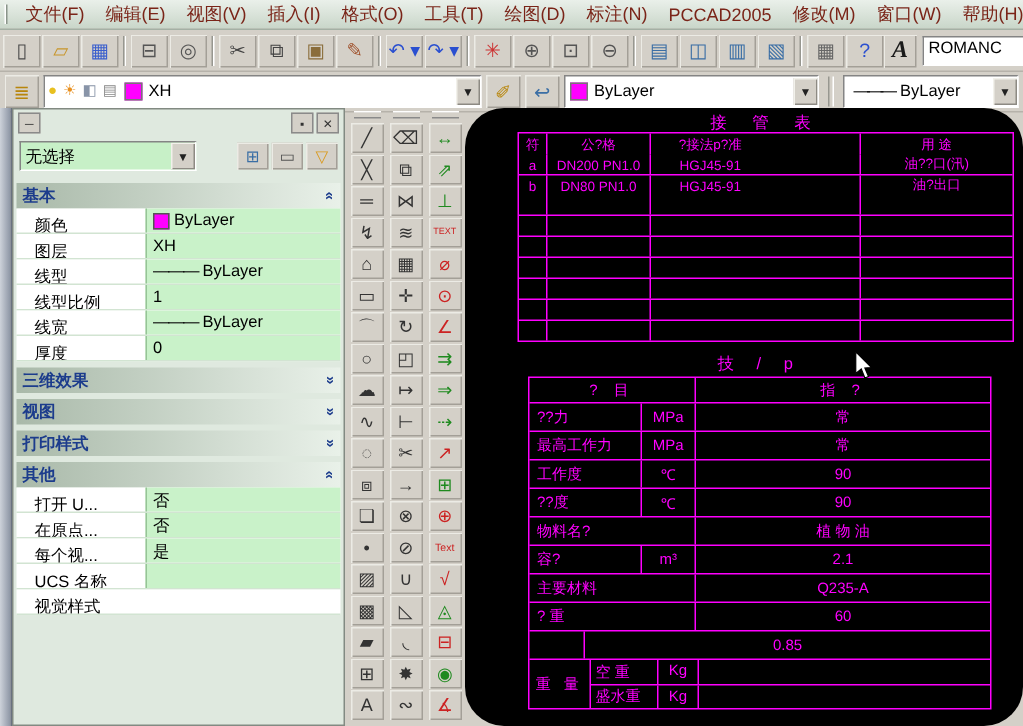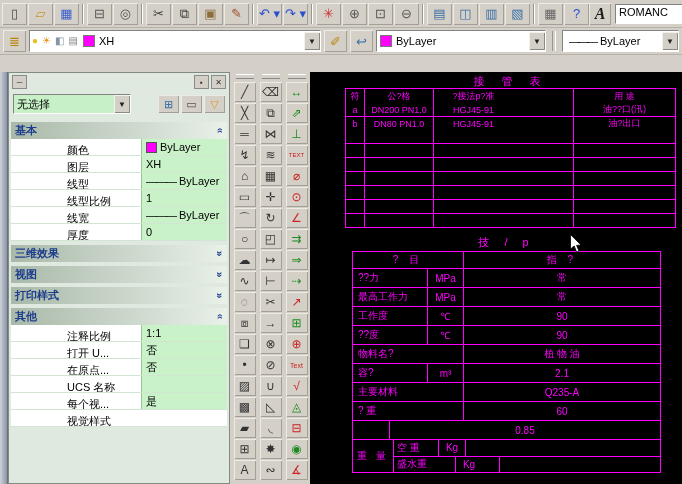--- a/index.html
+++ b/index.html
@@ -55,37 +55,37 @@
   .ptool{width:21px;height:18px;display:flex;align-items:center;justify-content:center;font-size:11px;
     background:#d4d0c8;box-shadow:inset 1px 1px 0 #ecebe5,inset -1px -1px 0 #a39f97;}
   .section-h{height:17px;margin:4px 2px 0;display:flex;align-items:center;
     background:linear-gradient(90deg,#a9b9a9,#e9f1e9);color:#1c3c8c;font-weight:bold;padding:0 4px;}
   .chev{margin-left:auto;display:inline-block;font-size:10px;color:#1c3c8c;}
   .chev::before{content:"»";display:inline-block;}
   .chev.up::before{transform:rotate(-90deg);}
   .chev.down::before{transform:rotate(90deg);}
   .prows{margin:0 2px;}
   .prow{display:flex;height:16px;background:#fff;border-bottom:1px solid #d2e4d2;}
-  .plabel{width:86px;padding:4px 0 0 12px;overflow:hidden;white-space:nowrap;box-sizing:border-box;color:#000;margin-left:44px;}
+  .plabel{width:86px;padding:4px 0 0 12px;overflow:hidden;white-space:nowrap;box-sizing:border-box;color:#000;}
   .pvalue{flex:1;background:#c9f2c9;border-left:1px solid #96c496;padding-left:4px;display:flex;align-items:center;overflow:hidden;white-space:nowrap;}
   .sw{display:none;}
   .sw[style]{display:inline-block;width:9px;height:9px;border:1px solid #555;margin-right:3px;flex:none;}
   .pfx{letter-spacing:-1px;}
   .pfx:not(:empty){margin-right:3px;}
 
   
   .tools{position:absolute;left:233px;top:72px;width:77px;height:412px;display:flex;gap:3px;}
   .tcol{width:23px;display:flex;flex-direction:column;align-items:center;}
   .tgrip{width:18px;height:3px;border-top:1px solid #fff;border-bottom:1px solid #8a8a8a;margin:2px 0 3px;}
   .tool-btn{width:22px;height:20px;margin-bottom:1px;display:flex;align-items:center;justify-content:center;
     font-size:12px;background:#d4d0c8;box-shadow:inset 1px 1px 0 #ecebe5,inset -1px -1px 0 #a39f97;
     white-space:nowrap;overflow:hidden;flex:none;}
 
   
-  .canvas{position:absolute;left:310px;top:72px;width:372px;height:412px;background:#000;overflow:hidden;color:#ff00ff;}
+  .canvas{position:absolute;left:310px;top:72px;width:372px;height:412px;background:#000;overflow:hidden;color:#ff00ff;border-radius:26px;}
   .pipe-title{position:absolute;left:35px;top:2px;width:331px;text-align:center;font-size:11px;letter-spacing:7px;}
   .pipe-table{position:absolute;left:35px;top:16px;width:331px;border:1px solid #ff00ff;box-sizing:border-box;}
   .pr{display:flex;height:13px;}
   .pr.hd{height:14px;}
   .pr + .pr{border-top:1px solid #ff00ff;}
   .pc{display:flex;align-items:center;justify-content:center;font-size:9px;overflow:hidden;white-space:nowrap;box-sizing:border-box;}
   .pc + .pc{border-left:1px solid #ff00ff;}
   .pc0{width:18px;}.pc1{width:69px;}.pc2{width:80px;}.pc3{width:60px;margin-top:32px;}.pc4{flex:1;}
 
   .tech-title{position:absolute;left:42px;top:163px;width:309px;text-align:center;font-size:11px;letter-spacing:6px;}
@@ -95,31 +95,58 @@
   .th-val{flex:1;border-left:1px solid #ff00ff;display:flex;align-items:center;justify-content:center;letter-spacing:4px;}
   .trr{display:flex;height:18px;border-top:1px solid #ff00ff;}
   .tc-label{width:74px;padding-left:5px;display:flex;align-items:center;overflow:hidden;white-space:nowrap;box-sizing:border-box;}
   .tc-unit{width:36px;display:flex;align-items:center;justify-content:center;box-sizing:border-box;}
   .tc-unit:not(:empty){border-left:1px solid #ff00ff;}
   .tc-val{flex:1;border-left:1px solid #ff00ff;display:flex;align-items:center;justify-content:center;overflow:hidden;white-space:nowrap;}
   .wrow{display:flex;height:32px;border-top:1px solid #ff00ff;}
   .w-main{width:40px;display:flex;align-items:center;justify-content:center;letter-spacing:3px;}
   .w-sub{flex:1;display:flex;flex-direction:column;border-left:1px solid #ff00ff;}
   .ws-row{display:flex;height:16px;}
-  .ws-row + .ws-row{border-top:1px solid #ff00ff;gap:17px;}
+  .ws-row + .ws-row{border-top:1px solid #ff00ff;}
   .ws-label{width:44px;padding-left:3px;display:flex;align-items:center;overflow:hidden;white-space:nowrap;box-sizing:border-box;}
   .ws-unit{width:26px;border-left:1px solid #ff00ff;display:flex;align-items:center;justify-content:center;}
   .ws-val{flex:1;border-left:1px solid #ff00ff;}
   .cursor{position:absolute;left:260px;top:162px;}
 </style>
 </head>
 <body>
 
 <div class="window">
 
+  <div class="menubar">
+    <div class="menugrip"></div>
+
+      <div class="menu-item">文件(F)</div>
+
+      <div class="menu-item">编辑(E)</div>
+
+      <div class="menu-item">视图(V)</div>
+
+      <div class="menu-item">插入(I)</div>
+
+      <div class="menu-item">格式(O)</div>
+
+      <div class="menu-item">工具(T)</div>
+
+      <div class="menu-item">绘图(D)</div>
+
+      <div class="menu-item">标注(N)</div>
+
+      <div class="menu-item">PCCAD2005</div>
+
+      <div class="menu-item">修改(M)</div>
+
+      <div class="menu-item">窗口(W)</div>
+
+      <div class="menu-item">帮助(H)</div>
+    </div>
 
   <div class="toolbar">
     <div class="tgroup">
 
     <div class="tbtn">
           <span style="color: rgb(74, 74, 74);">▯</span>
         </div>
         <div class="tbtn">
           <span style="color: rgb(200, 150, 44);">▱</span>
         </div>
@@ -347,62 +374,54 @@
       <span>打印样式</span>
       <span class="chev down"></span>
     </div>
 
     <div class="section-h">
       <span>其他</span>
       <span class="chev up"></span>
     </div>
     <div class="prows">
 
-        <div class="prow">
-          <div class="plabel">注释比例</div>
-          <div class="pvalue">
-
-            <span class="pfx"></span>
-            <span>1:1</span>
-          </div>
-        </div>
 
         <div class="prow">
           <div class="plabel">打开 U...</div>
           <div class="pvalue">
 
             <span class="pfx"></span>
             <span>否</span>
           </div>
         </div>
 
         <div class="prow">
           <div class="plabel">在原点...</div>
           <div class="pvalue">
 
             <span class="pfx"></span>
             <span>否</span>
           </div>
         </div>
 
         <div class="prow">
+          <div class="plabel">每个视...</div>
+          <div class="pvalue">
+
+            <span class="pfx"></span>
+            <span>是</span>
+          </div>
+        </div>
+
+        <div class="prow">
           <div class="plabel">UCS 名称</div>
           <div class="pvalue">
 
             <span class="pfx"></span>
             <span></span>
-          </div>
-        </div>
-
-        <div class="prow">
-          <div class="plabel">每个视...</div>
-          <div class="pvalue">
-
-            <span class="pfx"></span>
-            <span>是</span>
           </div>
         </div>
 
         <div class="prow">
           <div class="plabel">视觉样式</div>
         </div>
       </div>
   </div>
 
   <div class="tools">

